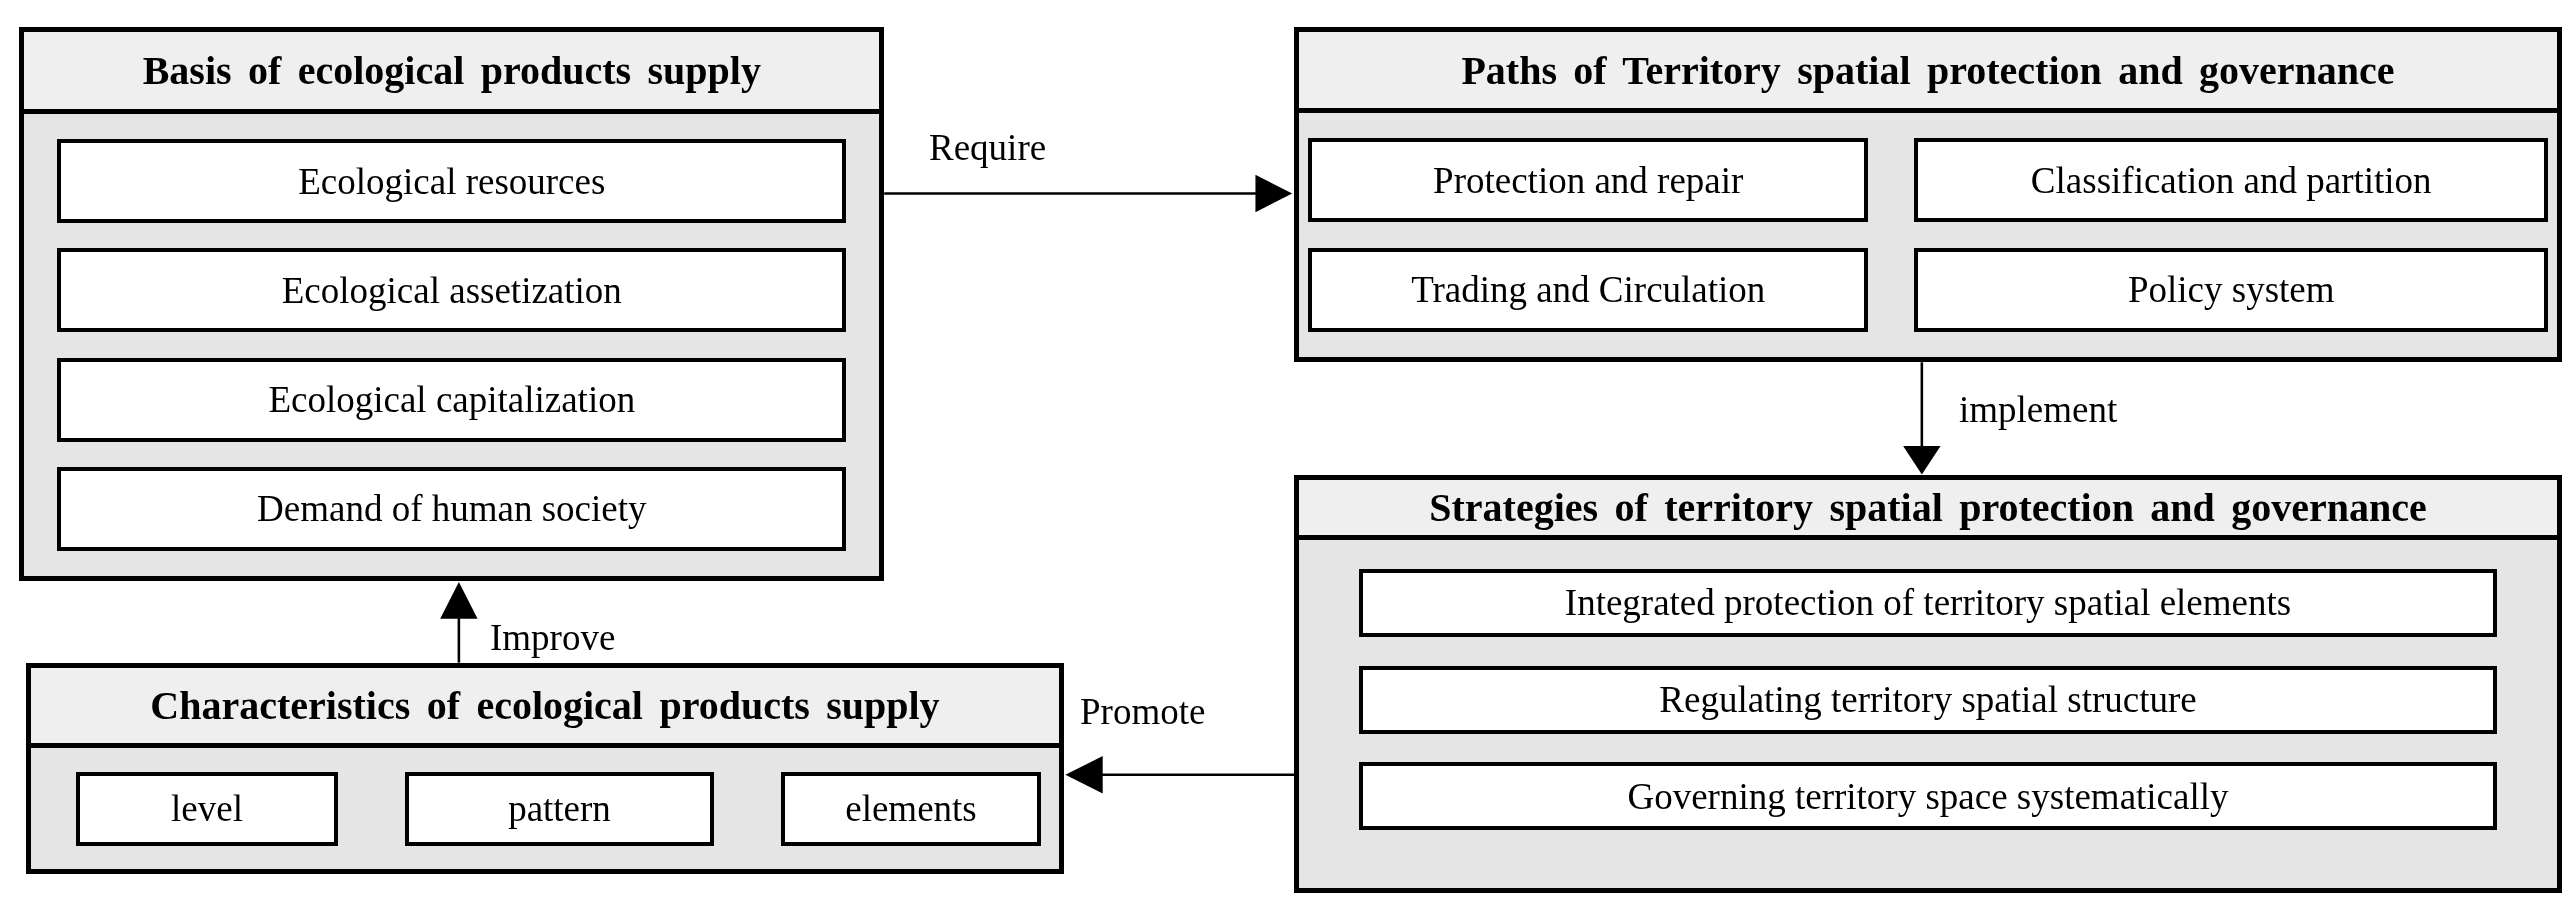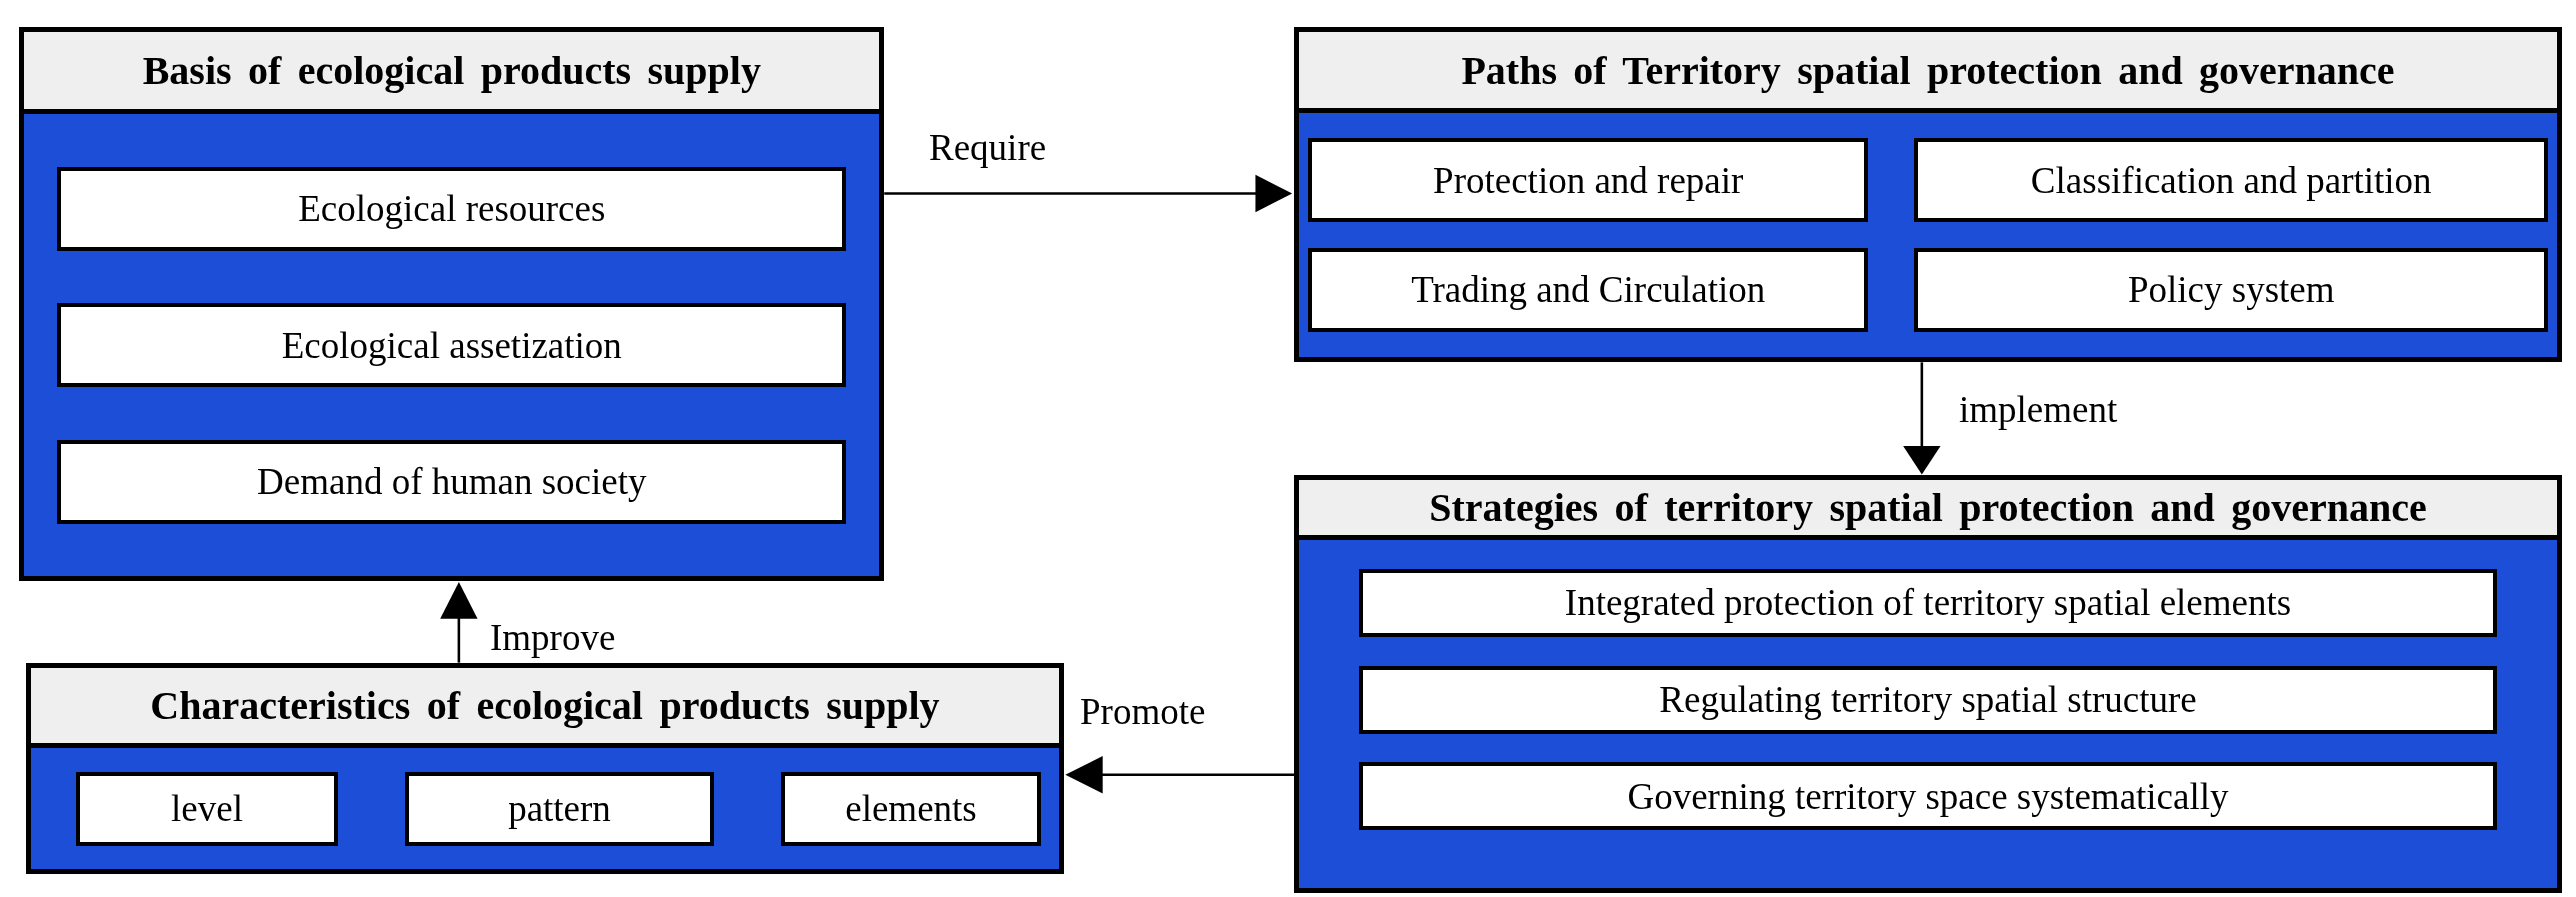--- a/index.html
+++ b/index.html
@@ -28,21 +28,21 @@
     stroke-width: 4;
   }
   .arrows-layer polygon {
     fill: #000000;
     stroke: none;
   }
   .panel {
     position: absolute;
     box-sizing: border-box;
     border: 5.8px solid #000000;
-    background: #1d4ed8;
+    background: #e5e5e5;
     display: flex;
     flex-direction: column;
   }
   .panel-header {
     box-sizing: border-box;
     flex: 0 0 auto;
     background: #efefef;
     border-bottom: 5.8px solid #000000;
     display: flex;
     align-items: center;
@@ -146,20 +146,21 @@
   <div class="arrow-label" id="lbl-promote">Promote</div>
   <div class="arrow-label" id="lbl-improve">Improve</div>
 
   <section class="panel" id="box-basis">
     <header class="panel-header">
       <span>Basis of ecological products supply</span>
     </header>
     <div class="panel-body">
       <div class="item">Ecological resources</div>
       <div class="item">Ecological assetization</div>
+      <div class="item">Ecological capitalization</div>
       <div class="item">Demand of human society</div>
     </div>
   </section>
 
   <section class="panel" id="box-paths">
     <header class="panel-header">
       <span>Paths of Territory spatial protection and governance</span>
     </header>
     <div class="panel-body">
       <div class="item">Protection and repair</div>

